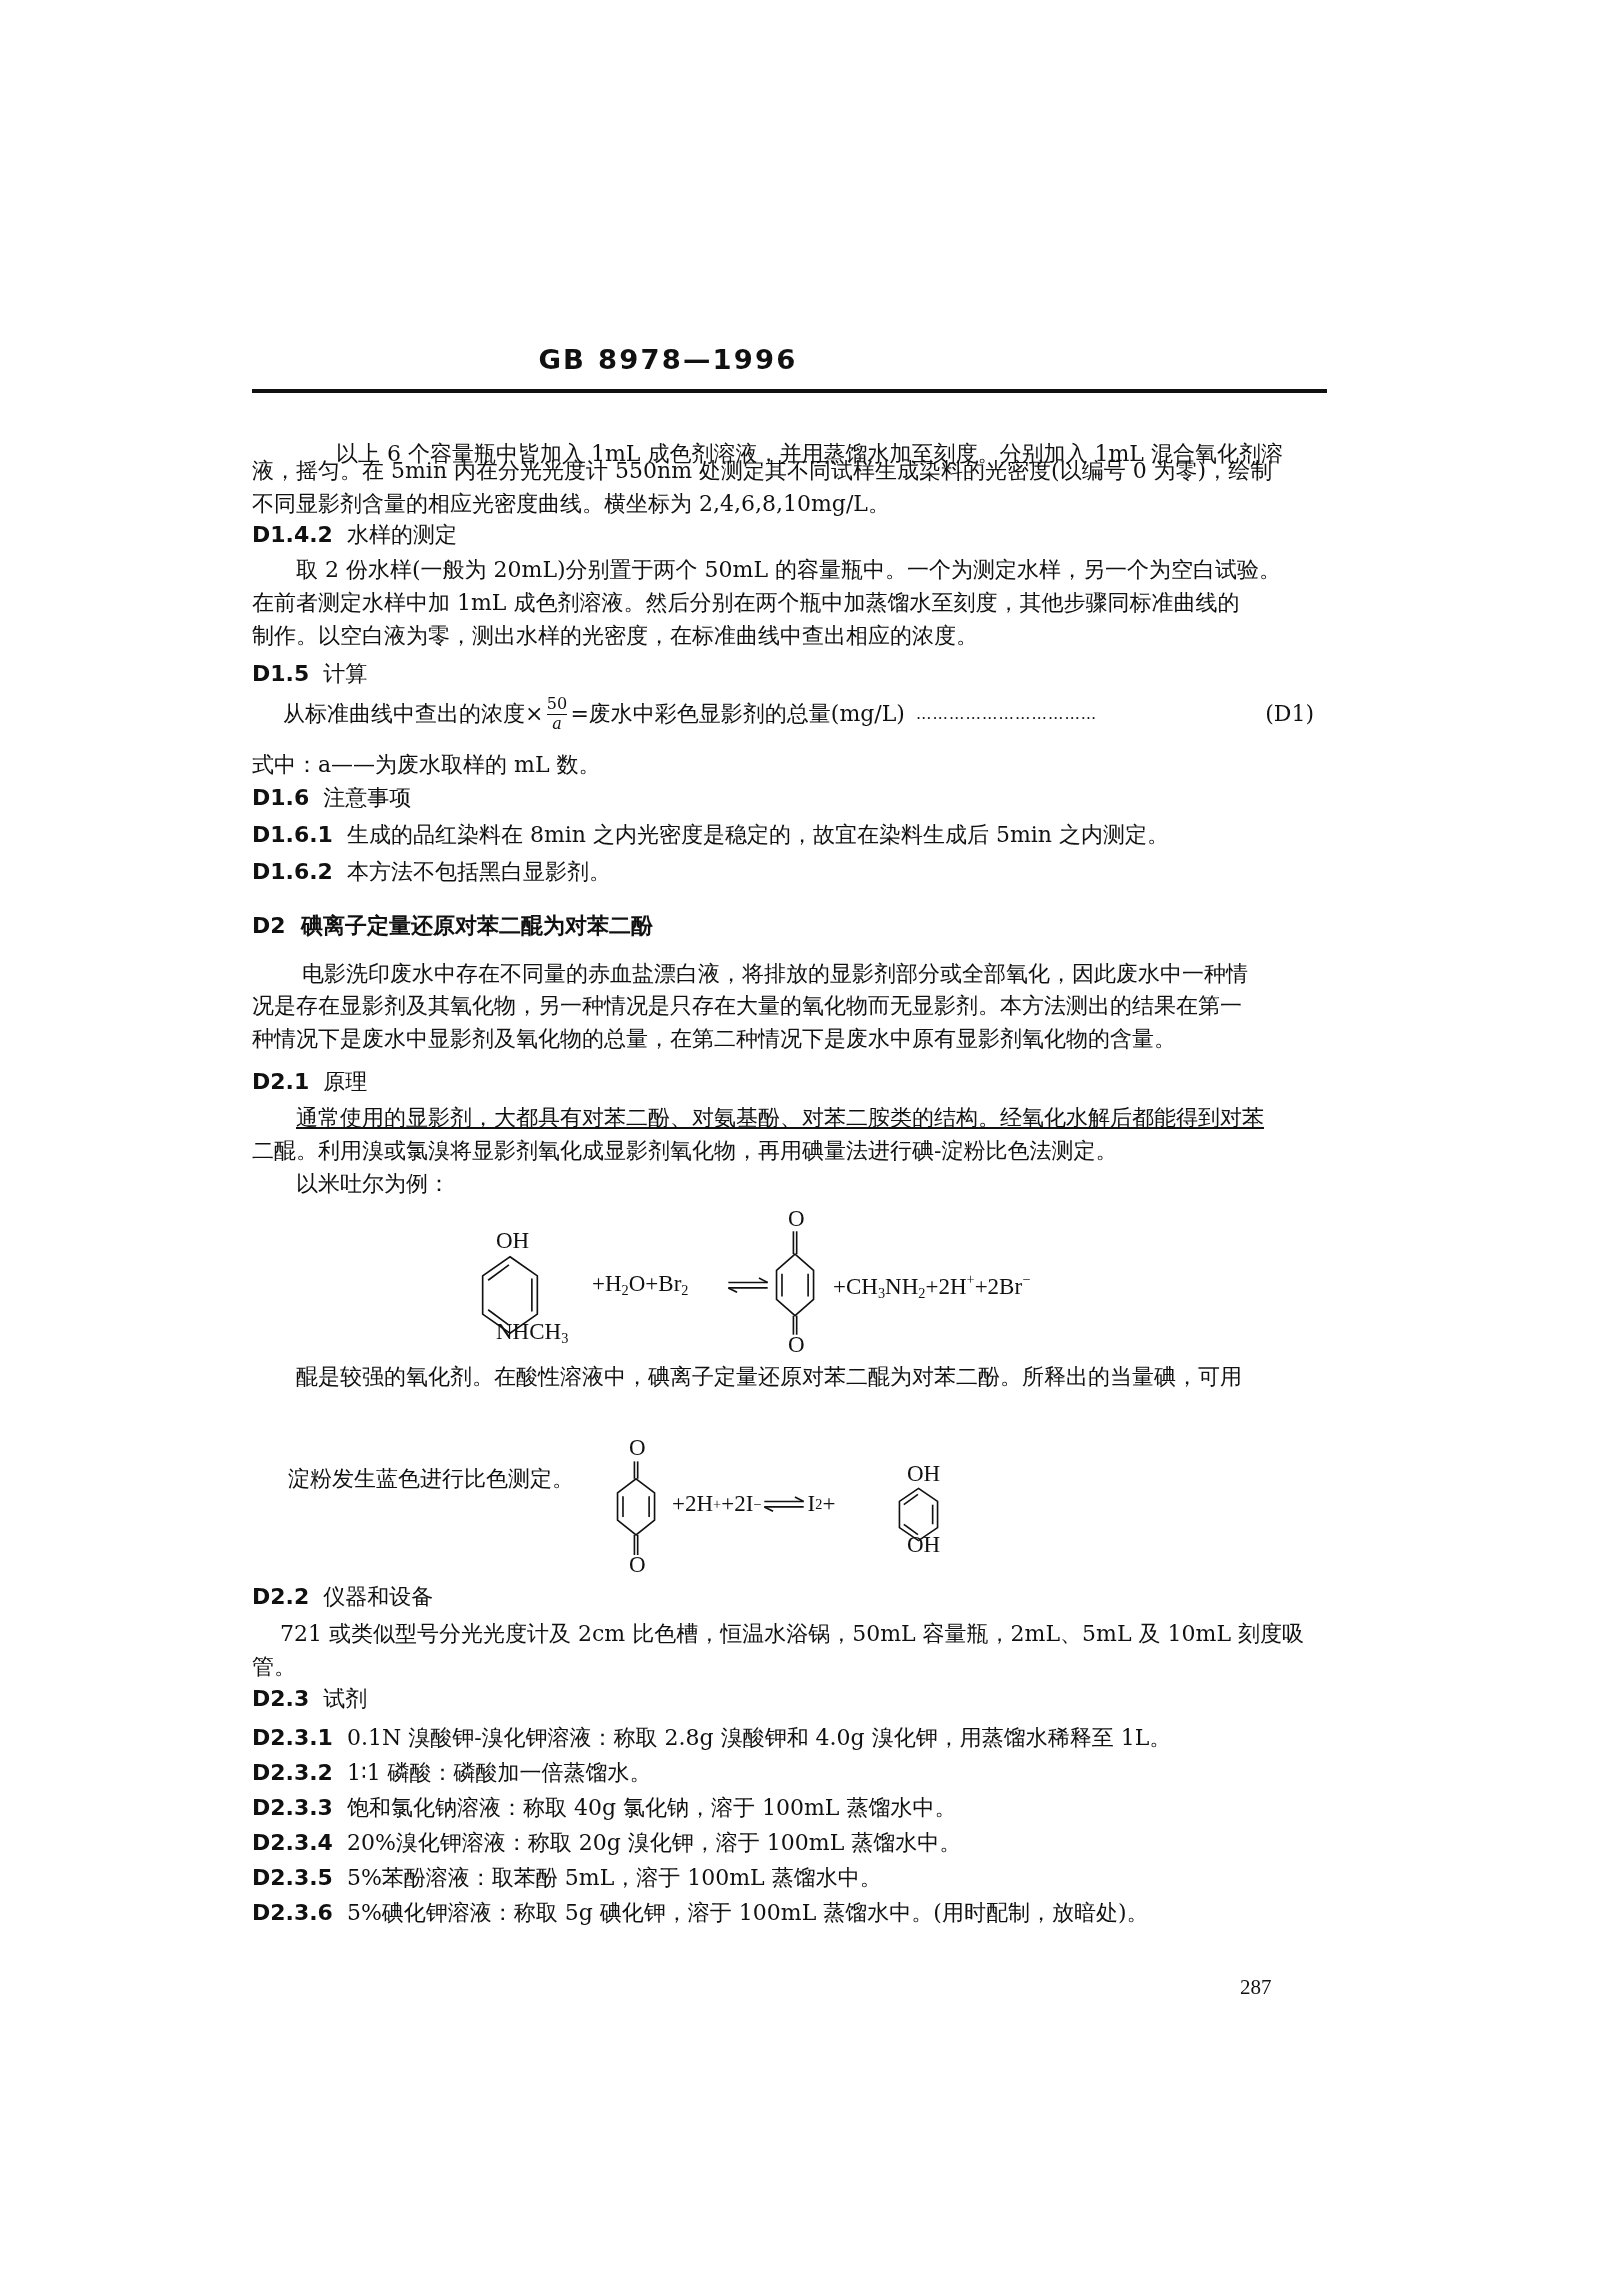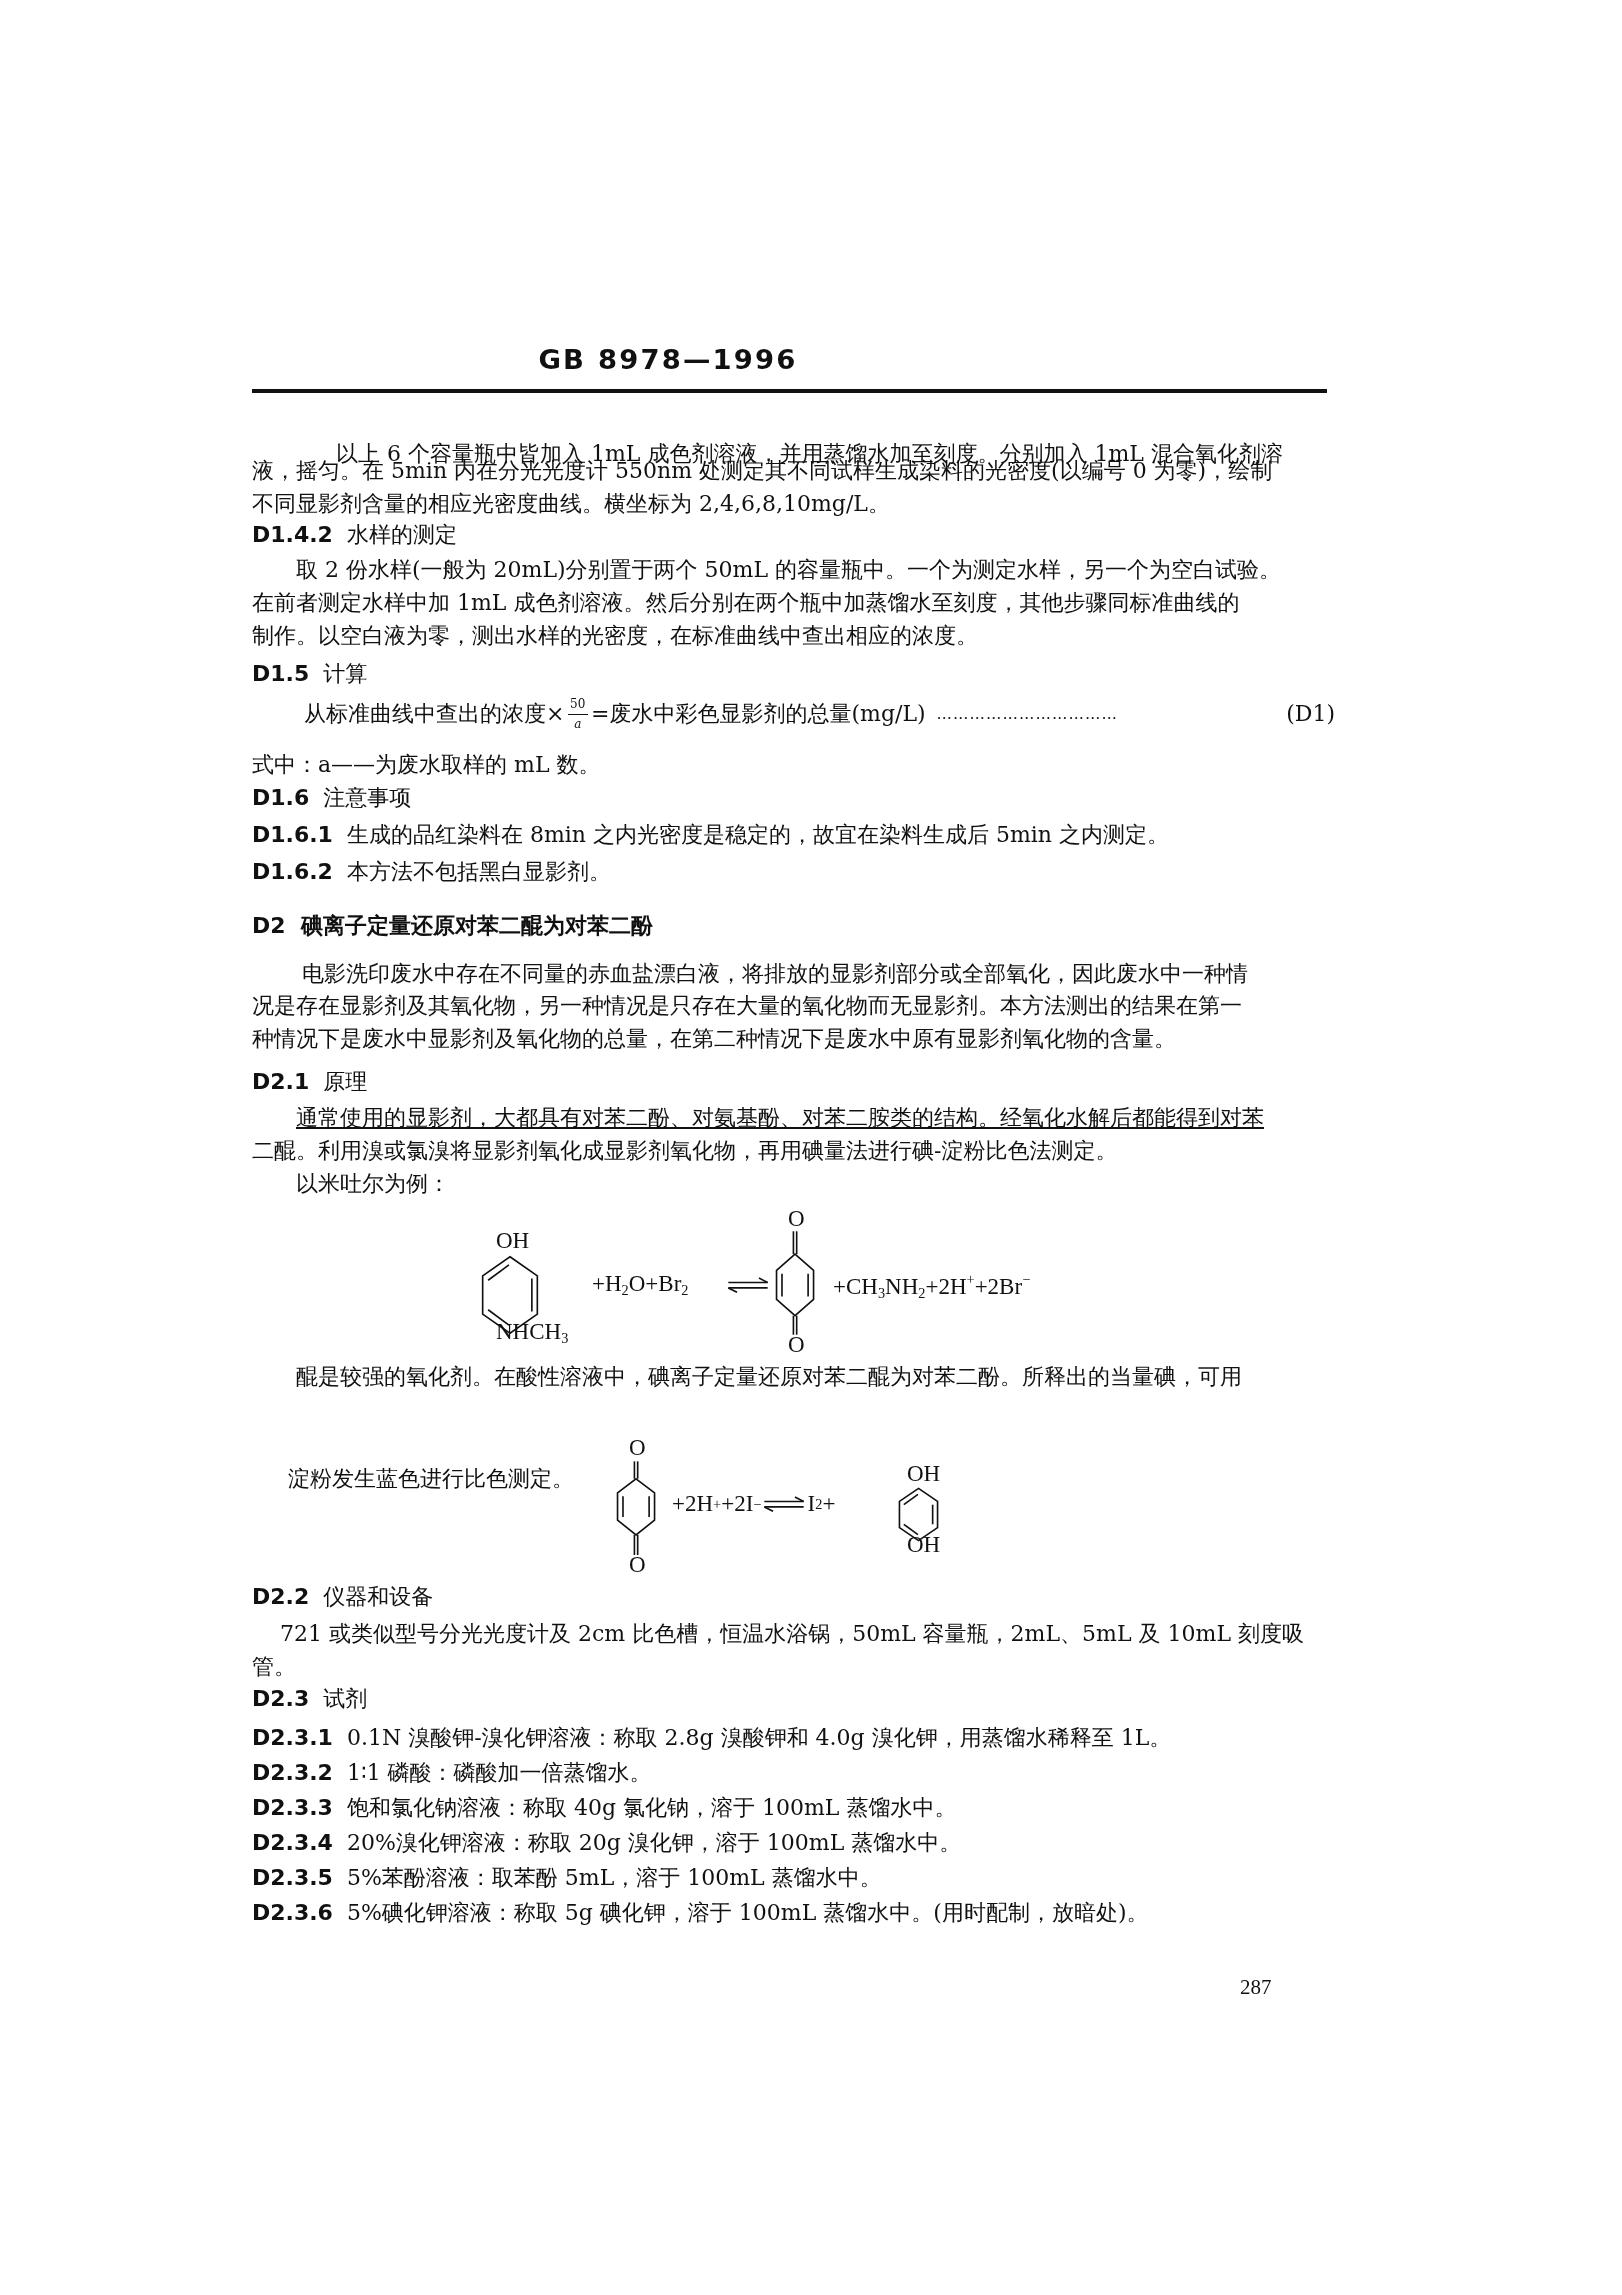--- a/index.html
+++ b/index.html
@@ -5,21 +5,21 @@
   html, body { margin:0; padding:0; background:#ffffff; }
   body { width:1622px; height:2295px; position:relative; overflow:hidden;
          font-family:"DejaVu Serif", "Liberation Serif", serif; color:#111; }
   .abs { position:absolute; white-space:nowrap; }
   .hdr { left:0; width:1336px; text-align:center; top:344px; font-family:"DejaVu Sans", sans-serif;
          font-weight:bold; font-size:27.4px; letter-spacing:2.2px; }
   .rule { position:absolute; left:252px; width:1075px; top:389px; height:3.8px; background:#111; }
   .t { font-size:22px; line-height:26px; }
   .h { font-family:"DejaVu Sans", sans-serif; font-weight:bold; font-size:22px; }
   .num { font-family:"DejaVu Sans", sans-serif; font-weight:bold;margin-top:44px; }
-  .frac { display:inline-block; vertical-align:middle; text-align:center; line-height:18.6px; font-size:12px; margin:0 3.3px; }
+  .frac { display:inline-block; vertical-align:middle; text-align:center; line-height:18.6px; font-size:16px; margin:0 3.3px; }
   .frac span { display:block; }
   .frac .bar { border-top:1.6px solid #111; width:20px; margin:0 auto; height:0; }
   .eqn { font-family:"Liberation Serif", serif; font-size:23px; }
   sub { font-size:14.3px; vertical-align:-4.4px; }
   sup { font-size:14.3px; vertical-align:10px; }
   .pageno { font-family:"Liberation Serif", serif; font-size:21px; }
 </style>
 </head>
 <body>
 
@@ -33,21 +33,21 @@
 <div class="abs t" style="left:252px; top:522px;">
   <span class="num">D1.4.2</span>&nbsp;&nbsp;<span>水样的测定</span>
 </div>
 <div class="abs t" style="left:296px; top:557px;">取 2 份水样(一般为 20mL)分别置于两个 50mL 的容量瓶中。一个为测定水样，另一个为空白试验。</div>
 <div class="abs t" style="left:252px; top:590px;text-align:center;">在前者测定水样中加 1mL 成色剂溶液。然后分别在两个瓶中加蒸馏水至刻度，其他步骤同标准曲线的</div>
 <div class="abs t" style="left:252px; top:623px;">制作。以空白液为零，测出水样的光密度，在标准曲线中查出相应的浓度。</div>
 
 <div class="abs t" style="left:252px; top:661px;">
   <span class="num">D1.5</span>&nbsp;&nbsp;<span>计算</span>
 </div>
-<div class="abs t" style="left:304px; top:695px; width:1031px; display:flex; align-items:center;">
+<div class="abs t" style="left:283px; top:695px; width:1031px; display:flex; align-items:center;">
   <span>从标准曲线中查出的浓度×</span>
   <span class="frac">
     <span>50</span>
     <span class="bar"></span>
     <span style="font-style:italic;">a</span>
   </span>
   <span>=废水中彩色显影剂的总量(mg/L)</span>
   <span style="flex:1; overflow:hidden; margin:0 11px; letter-spacing:1.1px; font-size:15.4px;">……………………………</span>
   <span>(D1)</span>
 </div>

